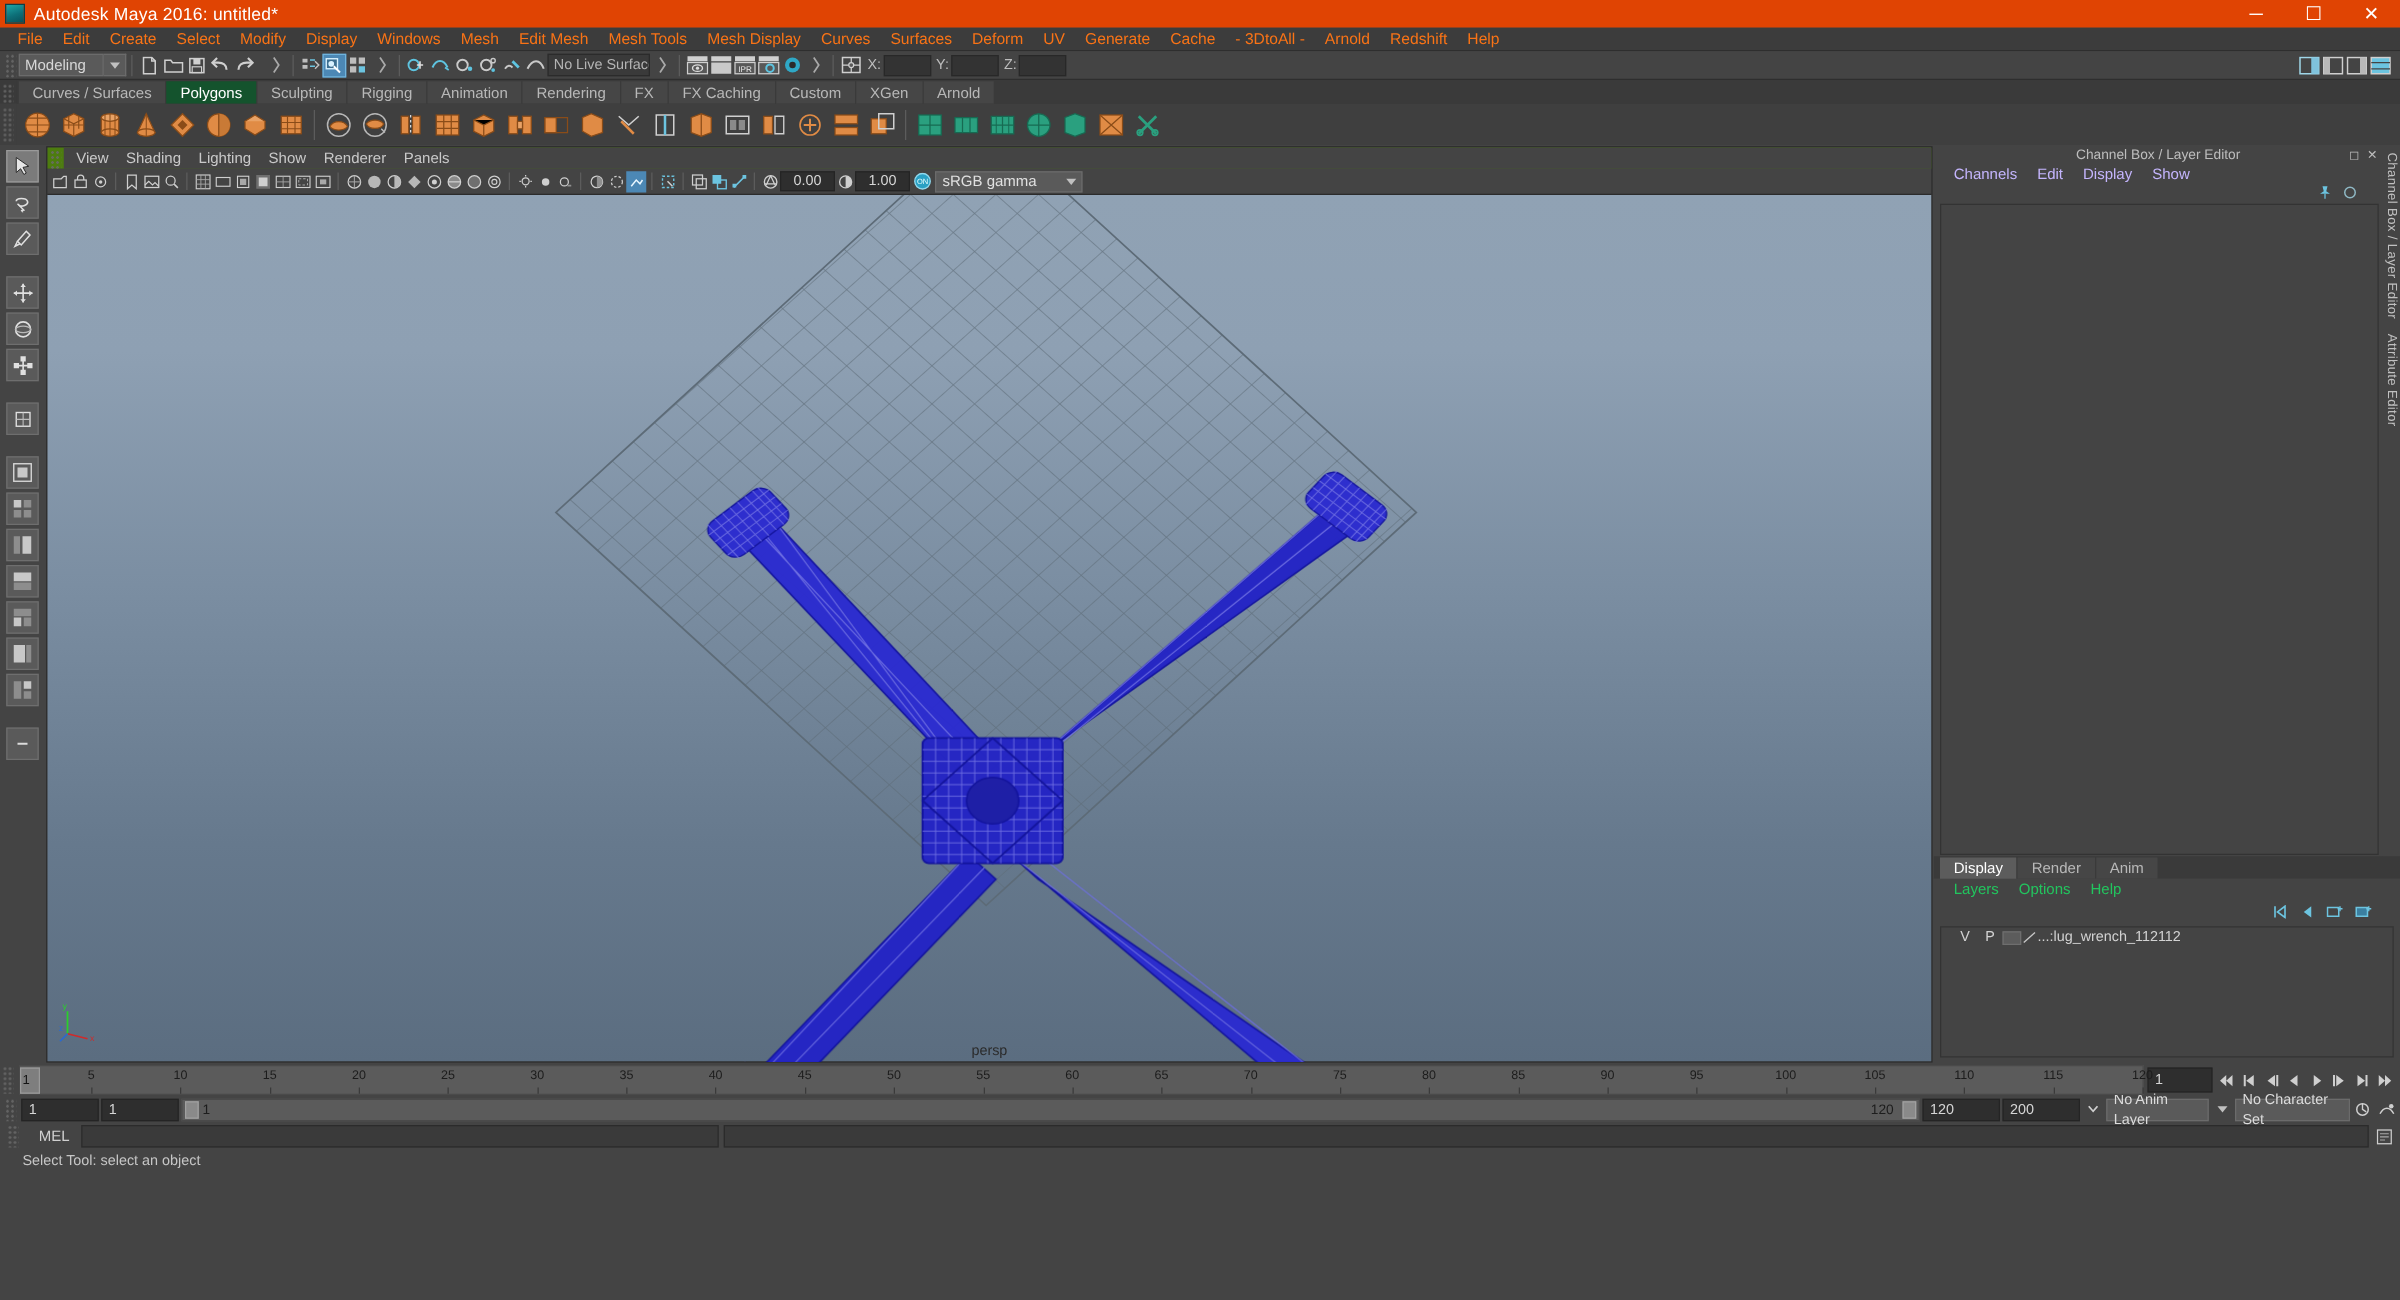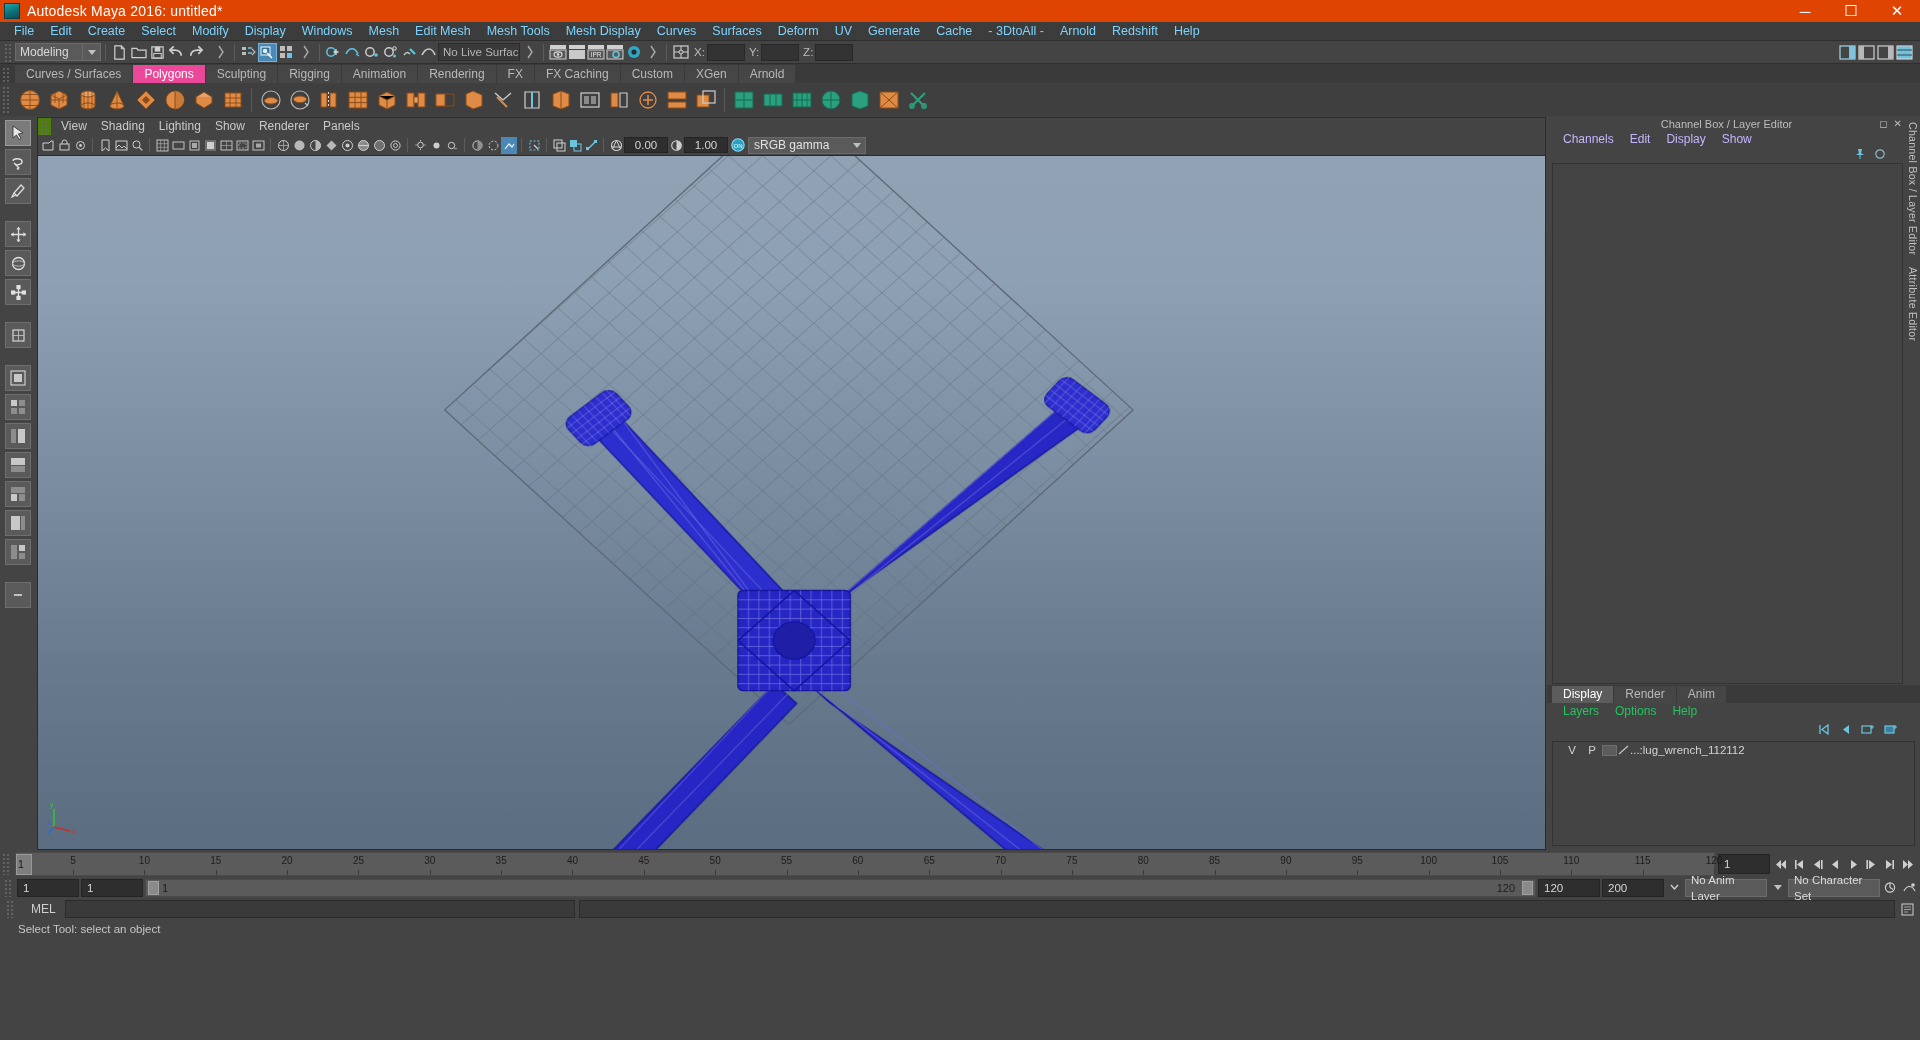--- a/index.html
+++ b/index.html
@@ -10,21 +10,21 @@
     font-size:13px; -webkit-font-smoothing:antialiased;
   }
   
   #titlebar{height:22px;background:#e04403;display:flex;align-items:center;position:relative;}
   #titlebar .appicon{width:16px;height:16px;margin:0 7px 0 4px;background:linear-gradient(160deg,#1ea7a7 0%,#0d6f78 55%,#0a4f58 100%);border:1px solid #0a3f48;flex:0 0 auto;}
   #titlebar .ttl{color:#fff;font-size:14px;letter-spacing:.2px;}
   #winbtns{position:absolute;right:0;top:0;height:22px;display:flex;}
   #winbtns div{width:46px;height:22px;display:flex;align-items:center;justify-content:center;color:#fff;font-size:15px;}
   
   #menubar{height:19px;background:#3c3c3c;display:flex;align-items:center;padding-left:6px;border-bottom:1px solid #2e2e2e;}
-  #menubar .mi{padding:0 8px;font-size:12.5px;color:#7dd3fc;line-height:19px;white-space:nowrap;}
+  #menubar .mi{padding:0 8px;font-size:12.5px;color:#f97316;line-height:19px;white-space:nowrap;}
   
   #statusline{height:23px;background:#444;display:flex;align-items:center;border-bottom:1px solid #2e2e2e;padding-left:2px;}
   .gripper{width:9px;height:19px;flex:0 0 auto;
      background-image:radial-gradient(circle,#6b6b6b 1px,transparent 1.2px);
      background-size:4px 4px;opacity:.8;margin:0 2px;}
   .sep{width:1px;height:17px;background:#5c5c5c;margin:0 4px;flex:0 0 auto;}
   .sepD{width:6px;flex:0 0 auto;}
   .modecombo{width:68px;height:18px;background:#5a5a5a;border:1px solid #6b6b6b;color:#d8d8d8;
      font-size:12px;line-height:16px;padding-left:4px;position:relative;}
   .arrowbtn{width:18px;height:18px;background:#5a5a5a;border:1px solid #6b6b6b;border-left:none;
@@ -33,21 +33,21 @@
   .tbtn{width:19px;height:19px;flex:0 0 auto;display:flex;align-items:center;justify-content:center;position:relative;}
   .tbtn.sel{background:#4c88b5;border:1px solid #6fb4dd;}
   .livefield{width:82px;height:18px;background:#3a3a3a;border:1px solid #2b2b2b;color:#b4b4b4;
      font-size:11.5px;line-height:16px;padding-left:4px;overflow:hidden;white-space:nowrap;}
   .coordlbl{font-size:11.5px;color:#bdbdbd;margin:0 2px 0 4px;}
   .coordfield{width:38px;height:17px;background:#333;border:1px solid #282828;}
   
   #shelftabs{height:19px;background:#3a3a3a;display:flex;align-items:flex-end;padding-left:2px;}
   #shelftabs .stab{height:18px;line-height:18px;padding:0 11px;font-size:12px;color:#b8b8b8;
      background:#464646;margin-right:1px;white-space:nowrap;}
-  #shelftabs .stab.active{background:#ec4899;color:#fff;}
+  #shelftabs .stab.active{background:#14532d;color:#fff;}
   #shelfbar{height:33px;background:#3f3f3f;display:flex;align-items:center;padding-left:2px;border-bottom:1px solid #2b2b2b;}
   .shicon{width:27px;height:27px;margin:0 1px;flex:0 0 auto;display:flex;align-items:center;justify-content:center;}
   
   #body{display:flex;height:735px;background:#444;}
   #toolbox{width:36px;background:#444;display:flex;flex-direction:column;align-items:center;padding-top:4px;}
   .tool{width:26px;height:26px;margin-bottom:3px;background:#5a5a5a;border:1px solid #6e6e6e;
         display:flex;align-items:center;justify-content:center;}
   .tool.on{background:#7b7b7b;border-color:#9a9a9a;}
   .toolgap{height:14px;}
   
@@ -981,20 +981,21 @@
       <div id="axisgiz">
         <svg width="40" height="40" viewBox="0 0 40 40">
           <path d="M8 32V14" stroke="#2ad02a" stroke-width="1.4"></path>
           <path d="M8 32L24 36" stroke="#d02a2a" stroke-width="1.4"></path>
           <path d="M8 32L2 38" stroke="#2a6ad0" stroke-width="1.4"></path>
           <text x="4" y="12" font-size="7" fill="#2ad02a" font-family="Liberation Sans">y</text>
           <text x="26" y="38" font-size="7" fill="#d02a2a" font-family="Liberation Sans">x</text>
           <text x="1" y="30" font-size="7" fill="#2a6ad0" font-family="Liberation Sans">z</text>
         </svg>
       </div>
+      <div id="perspLbl">persp</div>
     </div>
   </div>
 
   <div id="rightpanel">
     <div style="display:flex;flex:1 1 auto;min-height:0;">
       <div style="display:flex;flex-direction:column;flex:1 1 auto;min-width:0;">
         <div id="cbTitle">
           <span class="t">Channel Box / Layer Editor</span>
           <span class="tb">
             <span>◻</span>

